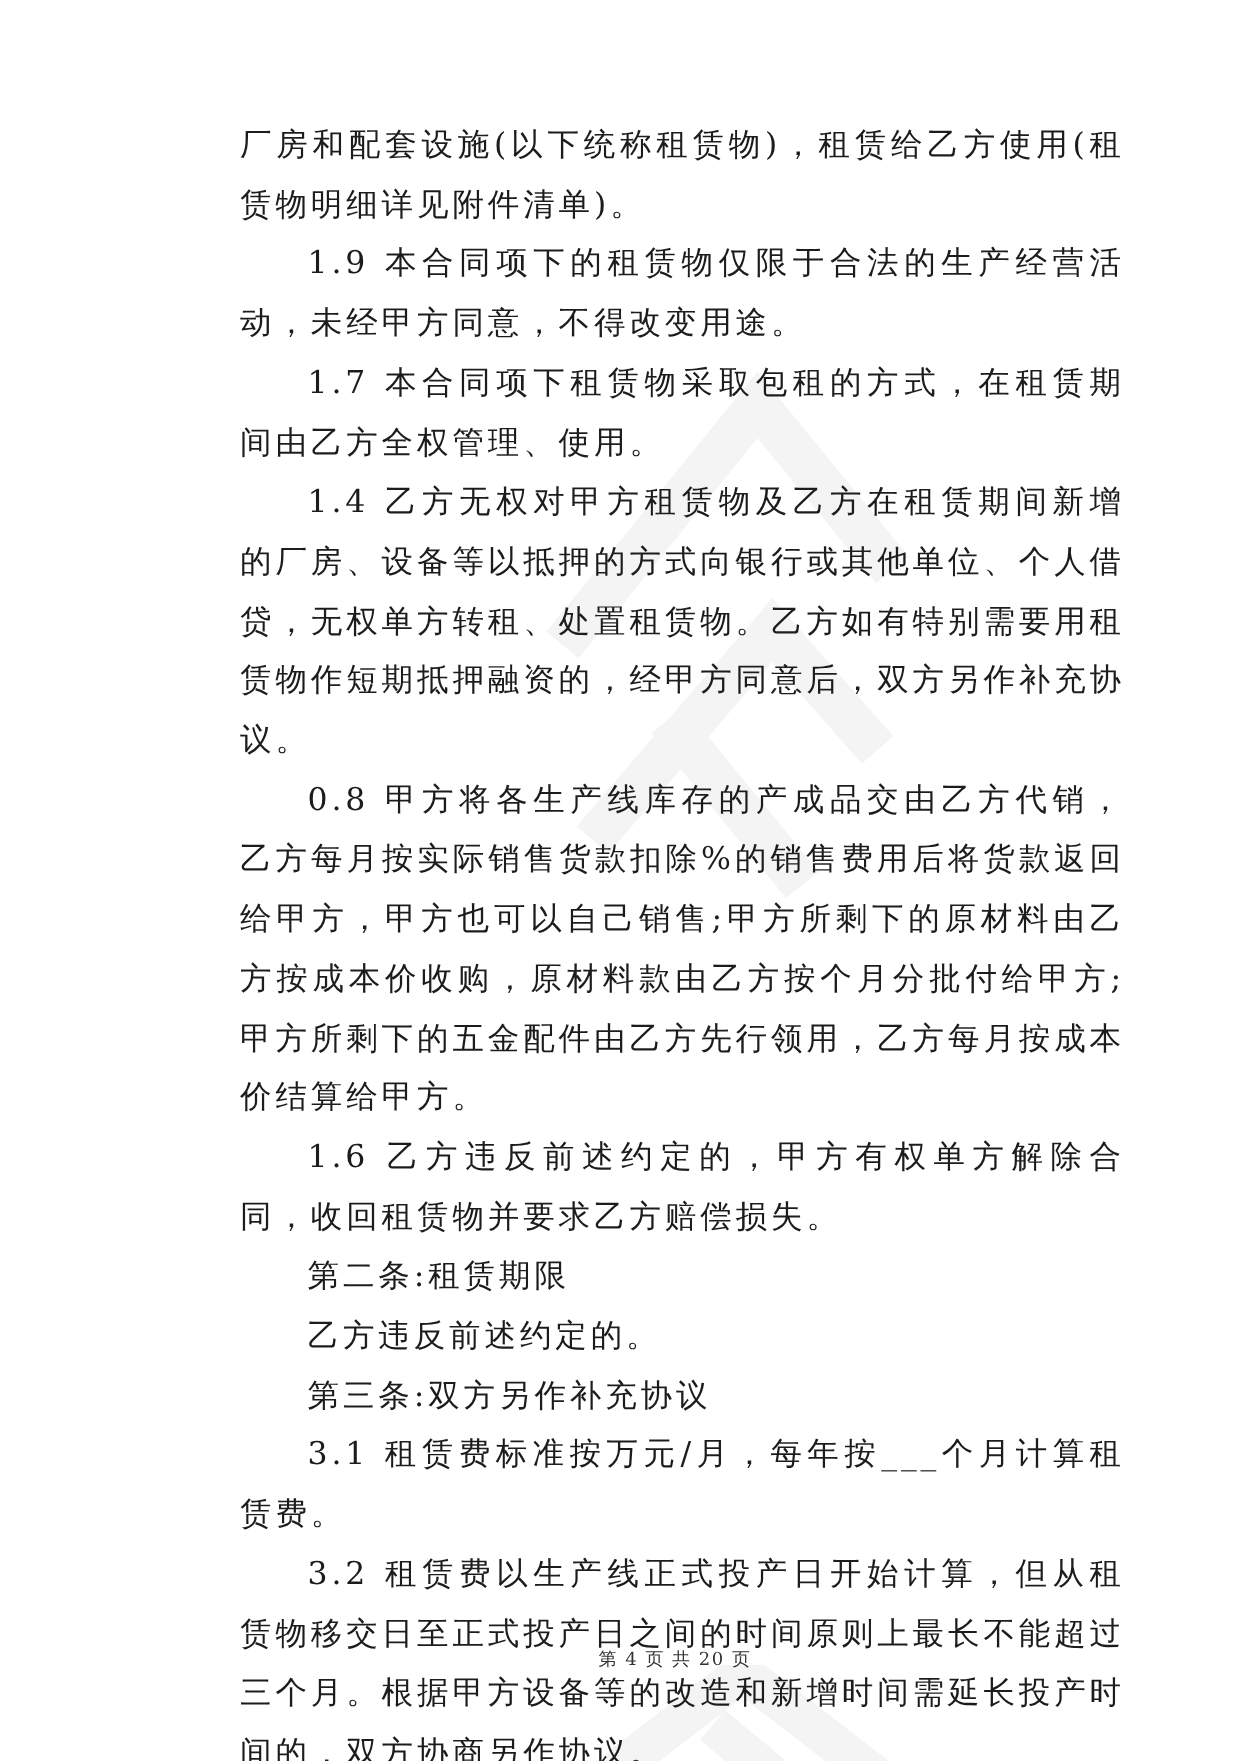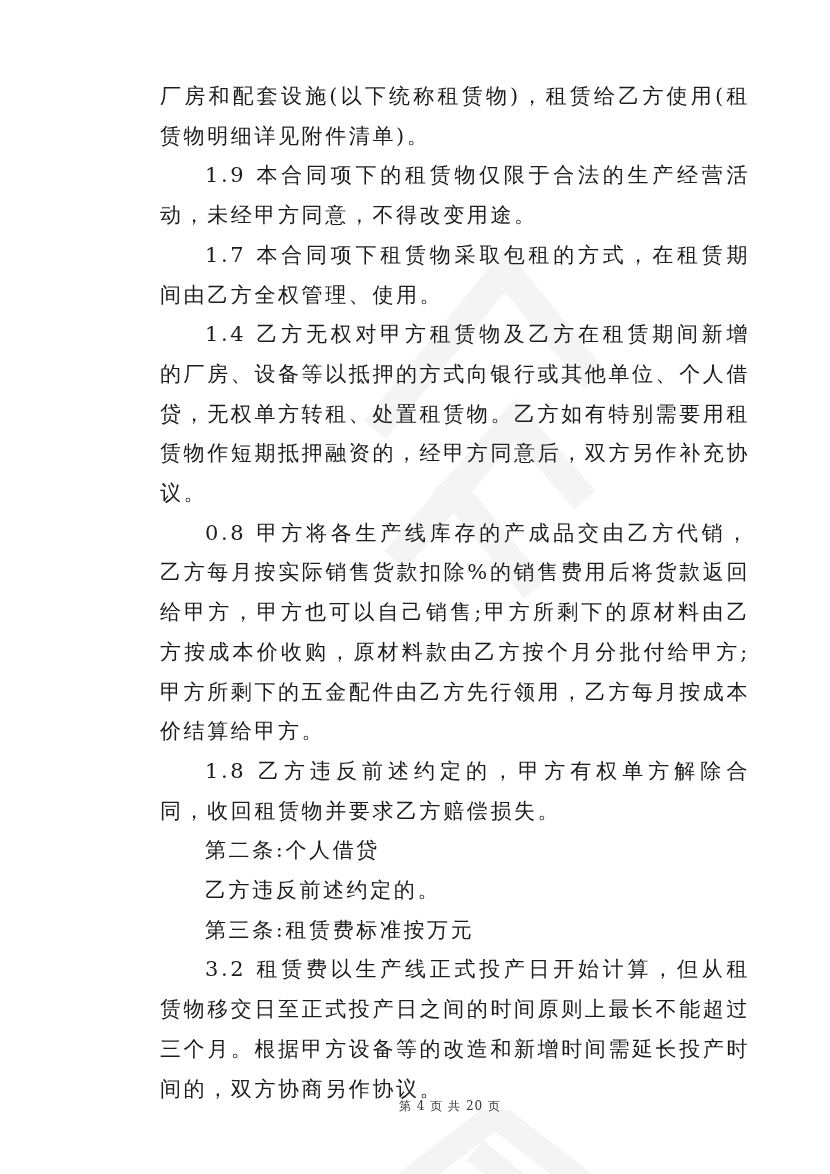--- a/index.html
+++ b/index.html
@@ -45,21 +45,22 @@
       <line x1="110" y1="40" x2="170" y2="90"></line>
     </g>
   </svg>
 
   <div class="content">
     <p class="para">厂房和配套设施(以下统称租赁物)，租赁给乙方使用(租赁物明细详见附件清单)。</p>
     <p class="para indent">1.9 本合同项下的租赁物仅限于合法的生产经营活动，未经甲方同意，不得改变用途。</p>
     <p class="para indent">1.7 本合同项下租赁物采取包租的方式，在租赁期间由乙方全权管理、使用。</p>
     <p class="para indent">1.4 乙方无权对甲方租赁物及乙方在租赁期间新增的厂房、设备等以抵押的方式向银行或其他单位、个人借贷，无权单方转租、处置租赁物。乙方如有特别需要用租赁物作短期抵押融资的，经甲方同意后，双方另作补充协议。</p>
     <p class="para indent">0.8 甲方将各生产线库存的产成品交由乙方代销，乙方每月按实际销售货款扣除%的销售费用后将货款返回给甲方，甲方也可以自己销售;甲方所剩下的原材料由乙方按成本价收购，原材料款由乙方按个月分批付给甲方;甲方所剩下的五金配件由乙方先行领用，乙方每月按成本价结算给甲方。</p>
-    <p class="para indent">1.8 乙方违反前述约定的，甲方有权单方解除合同，收回租赁物并要求乙方赔偿损失。</p>
-    <p class="para indent">第二条:个人借贷</p>
+    <p class="para indent">1.6 乙方违反前述约定的，甲方有权单方解除合同，收回租赁物并要求乙方赔偿损失。</p>
+    <p class="para indent">第二条:租赁期限</p>
     <p class="para indent">乙方违反前述约定的。</p>
-    <p class="para indent">第三条:租赁费标准按万元</p>
+    <p class="para indent">第三条:双方另作补充协议</p>
+    <p class="para indent">3.1 租赁费标准按万元/月，每年按___个月计算租赁费。</p>
     <p class="para indent">3.2 租赁费以生产线正式投产日开始计算，但从租赁物移交日至正式投产日之间的时间原则上最长不能超过三个月。根据甲方设备等的改造和新增时间需延长投产时间的，双方协商另作协议。</p>
   </div>
 
   <div class="footer">第 4 页 共 20 页</div>
 </div>
 
 </body></html>

